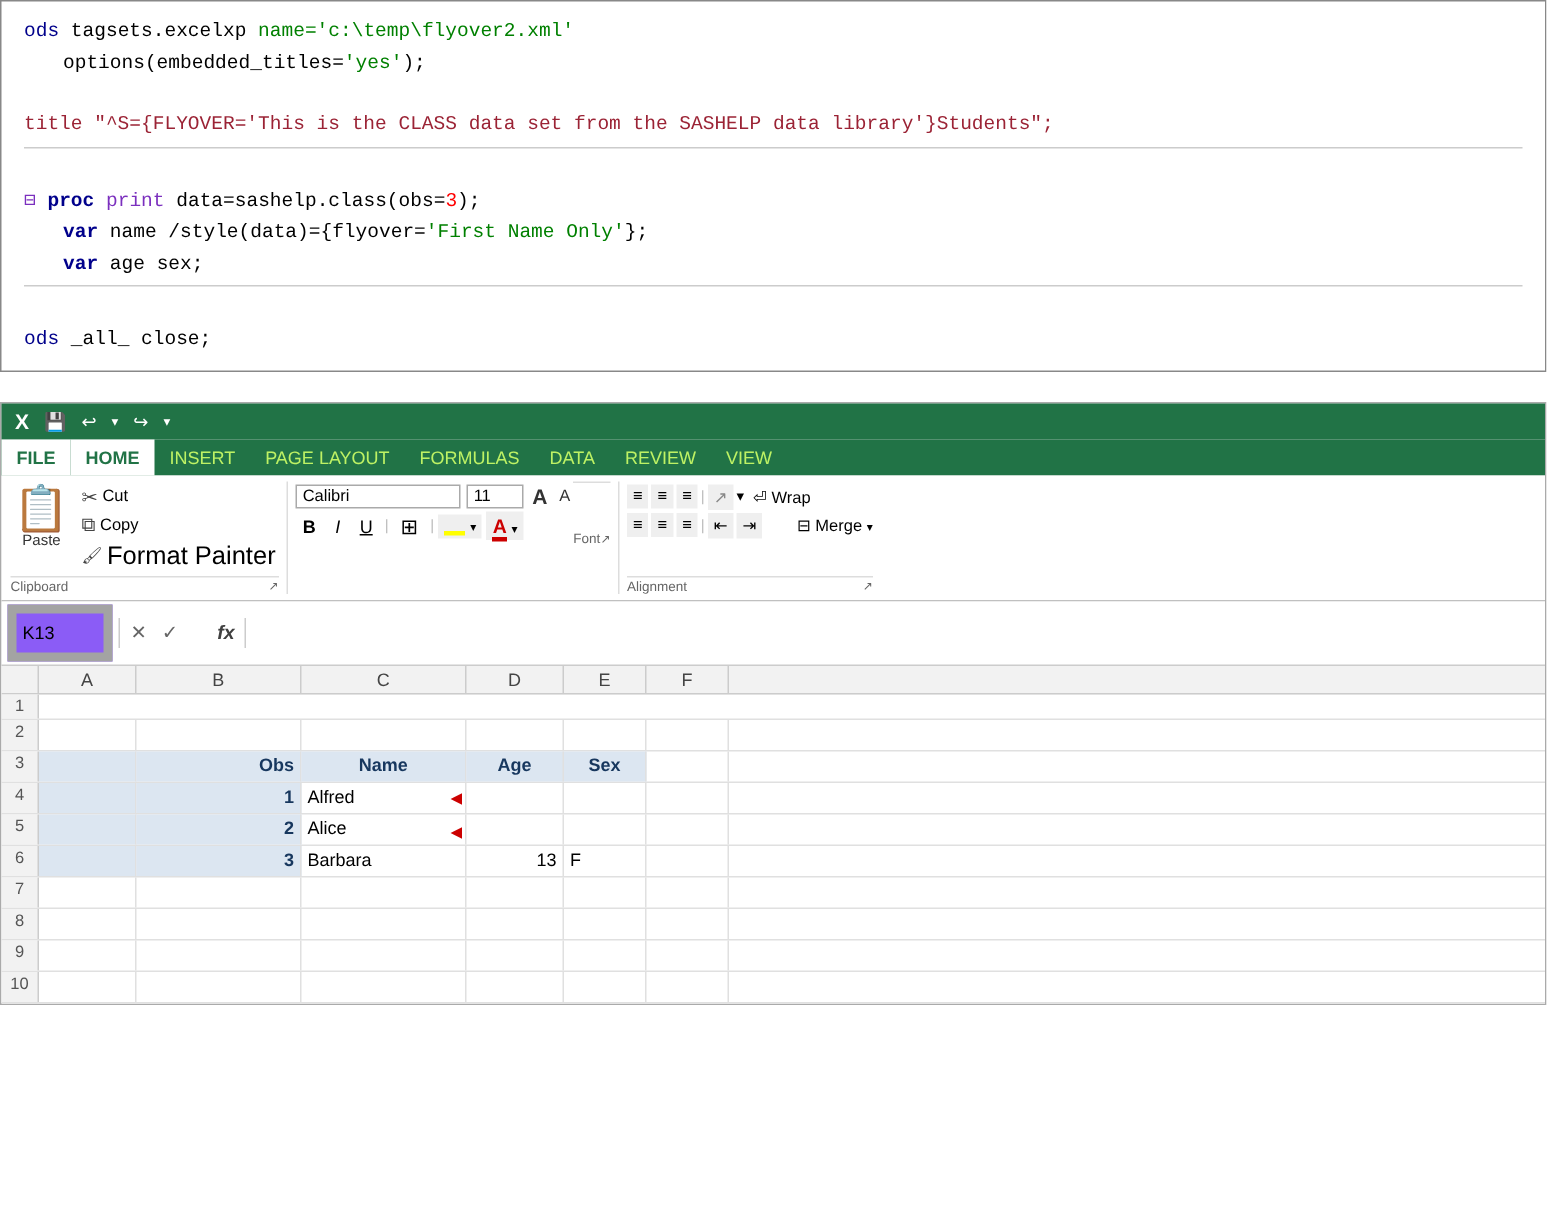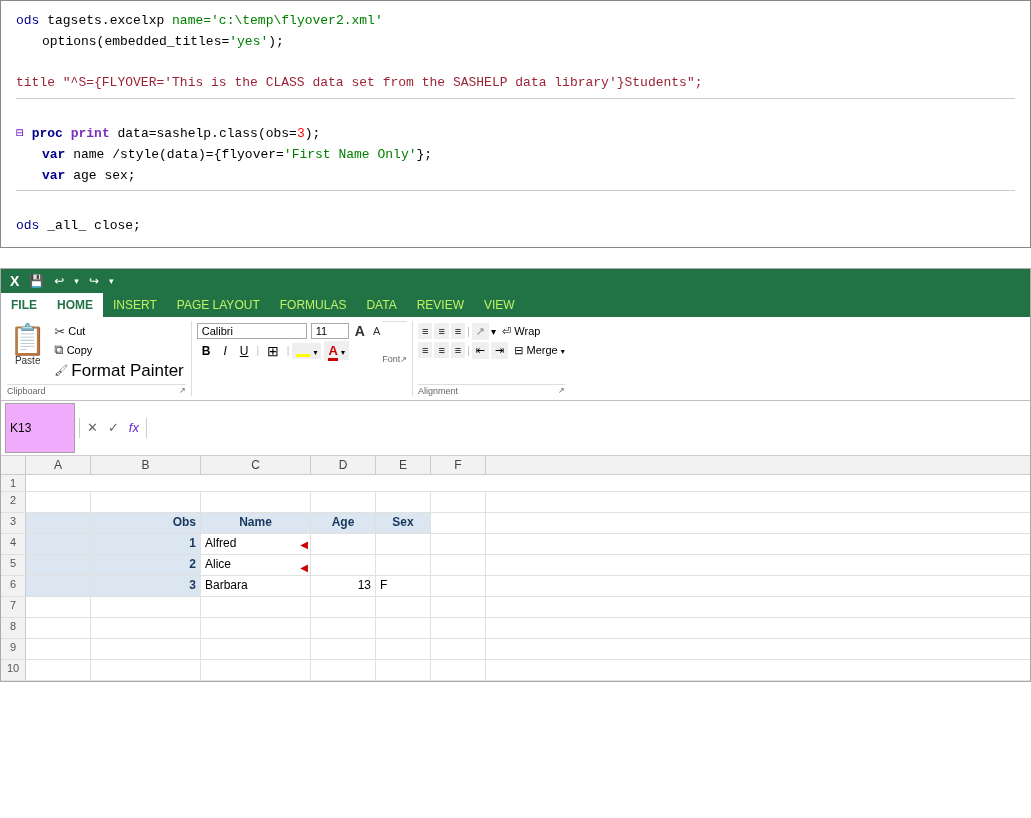--- a/index.html
+++ b/index.html
@@ -165,25 +165,25 @@
     
     .formula-bar {
       display: flex;
       align-items: center;
       background: #fff;
       border-bottom: 1px solid #ccc;
       padding: 2px 4px;
       gap: 4px;
     }
     .name-box {
-      border: 1px solid #a3a3a3;
-      padding: 17px 4px;
+      border: 6px solid #a3a3a3;
+      padding: 6px 4px;
       font-size: 12px;
       width: 70px;
-      background: #f0abfc;
+      background: #8b5cf6;
     }
     .formula-separator {
       width: 1px;
       height: 20px;
       background: #ccc;
     }
     .formula-icons {
       display: flex;
       gap: 4px;
       align-items: center;
@@ -323,21 +323,21 @@
   </span>
   <span class="code-line">&nbsp;</span>
   <span class="code-line">
     <span style="color:#9B2335;">title </span><span style="color:#9B2335;">"^S={FLYOVER='This is the CLASS data set from the SASHELP data library'}Students";</span>
   </span>
   <hr class="hr-line">
   <span class="code-line">&nbsp;</span>
   <span class="code-line">
     <span style="color:#7B2FBE;">⊟</span>
     <span class="kw">proc</span>
-    <span style="color:#7B2FBE;font-weight:bold;text-align:right;"> print </span>
+    <span style="color:#7B2FBE;font-weight:normal;text-align:right;"> print </span>
     <span>data=sashelp.class(obs=</span><span class="num">3</span><span>);</span>
   </span>
   <span class="code-line indent1">
     <span class="kw">var</span>
     <span> name /style(data)={flyover=</span><span class="str">'First Name Only'</span><span>};</span>
   </span>
   <span class="code-line indent1">
     <span class="kw">var</span>
     <span> age sex;</span>
   </span>
@@ -457,42 +457,42 @@
             <span>Wrap</span>
           </div>
         </div>
         <div class="align-row">
           <button class="align-btn">≡</button>
           <button class="align-btn">≡</button>
           <button class="align-btn">≡</button>
           <span style="color:#bbb;font-size:10px;">|</span>
           <button class="align-btn">⇤</button>
           <button class="align-btn">⇥</button>
-          <div style="margin-left:4px;font-size:11px;cursor:pointer;">
+          <div style="margin-left:21px;font-size:11px;cursor:pointer;">
             <span>⊟</span>
             <span>Merge</span>
             <span style="font-size:8px;">▾</span>
           </div>
         </div>
       </div>
       <div style="display:flex;align-items:center;justify-content:space-between;border-top:1px solid #ddd;padding-top:1px;">
         <span style="font-size:9px;color:#666;">Alignment</span>
         <span class="expand-arrow">↗</span>
       </div>
     </div>
 
   </div>
 
   <div class="formula-bar">
     <input class="name-box" value="K13" readonly="" style="">
     <div class="formula-separator"></div>
     <div class="formula-icons">
       <span class="f-icon">✕</span>
       <span class="f-icon">✓</span>
-      <span class="f-icon" style="font-style:italic;font-weight:normal;color:#6d28d9;">fx</span>
+      <span class="f-icon" style="font-style:italic;font-weight:bold;color:#404040;margin-left:16px;">fx</span>
     </div>
     <div class="formula-separator"></div>
     <input class="f-bar-input" value="" readonly="" style="">
   </div>
 
   <div class="ss-container">
     <div class="spreadsheet">
 
       <div class="col-headers">
         <div class="row-num-header"></div>

